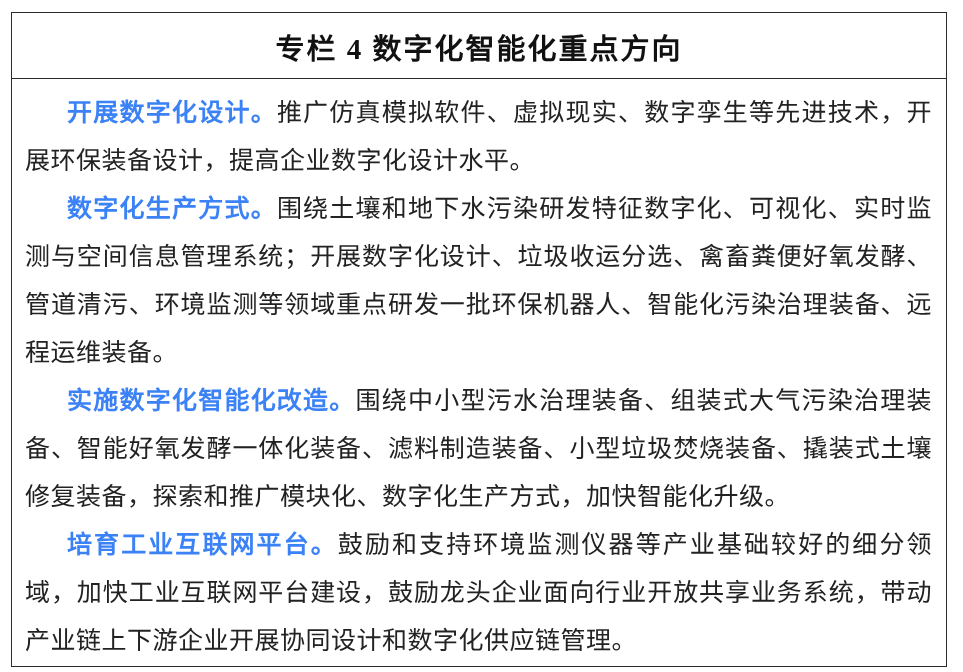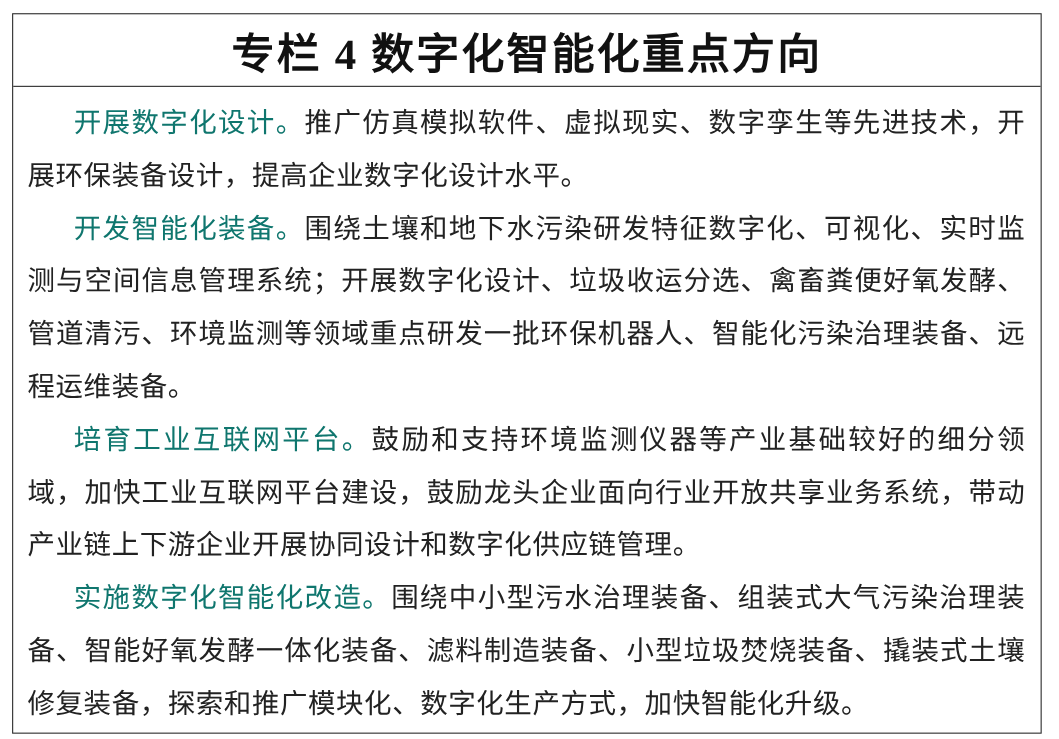--- a/index.html
+++ b/index.html
@@ -26,58 +26,58 @@
     box-sizing: border-box;
     background: #ffffff;
   }
   .panel-title {
     height: 66px;
     border-bottom: 1.5px solid #2b2b2b;
     box-sizing: border-box;
     display: flex;
     align-items: center;
     justify-content: center;
-    font-size: 39px;
+    font-size: 29px;
     font-weight: bold;
     letter-spacing: 2px;
     color: #111111;
   }
   .panel-body {
     padding: 10px 14px 6px 13px;
     box-sizing: border-box;
   }
   .para {
     margin: 0;
     font-size: 25px;
     line-height: 48px;
     text-indent: 42px;
     text-align: justify;
     text-align-last: left;
     text-justify: inter-character;
     letter-spacing: 0.5px;
     color: #222222;
   }
   .para .lead {
-    font-weight: normal;
-    color: #0f766e;
+    font-weight: bold;
+    color: #3b82f6;
   }
 </style>
 </head>
 <body>
 
 <div class="page">
   <div class="panel">
 
     <div class="panel-title">专栏 4 数字化智能化重点方向</div>
 
     <div class="panel-body">
 
       <p class="para"><span class="lead">开展数字化设计。</span><span>推广仿真模拟软件、虚拟现实、数字孪生等先进技术，开展环保装备设计，提高企业数字化设计水平。</span></p>
 
-      <p class="para"><span class="lead">开发智能化装备。</span><span>围绕土壤和地下水污染研发特征数字化、可视化、实时监测与空间信息管理系统；开展数字化设计、垃圾收运分选、禽畜粪便好氧发酵、管道清污、环境监测等领域重点研发一批环保机器人、智能化污染治理装备、远程运维装备。</span></p>
+      <p class="para"><span class="lead">数字化生产方式。</span><span>围绕土壤和地下水污染研发特征数字化、可视化、实时监测与空间信息管理系统；开展数字化设计、垃圾收运分选、禽畜粪便好氧发酵、管道清污、环境监测等领域重点研发一批环保机器人、智能化污染治理装备、远程运维装备。</span></p>
+
+      <p class="para"><span class="lead">实施数字化智能化改造。</span><span>围绕中小型污水治理装备、组装式大气污染治理装备、智能好氧发酵一体化装备、滤料制造装备、小型垃圾焚烧装备、撬装式土壤修复装备，探索和推广模块化、数字化生产方式，加快智能化升级。</span></p>
 
       <p class="para"><span class="lead">培育工业互联网平台。</span><span>鼓励和支持环境监测仪器等产业基础较好的细分领域，加快工业互联网平台建设，鼓励龙头企业面向行业开放共享业务系统，带动产业链上下游企业开展协同设计和数字化供应链管理。</span></p>
-
-      <p class="para"><span class="lead">实施数字化智能化改造。</span><span>围绕中小型污水治理装备、组装式大气污染治理装备、智能好氧发酵一体化装备、滤料制造装备、小型垃圾焚烧装备、撬装式土壤修复装备，探索和推广模块化、数字化生产方式，加快智能化升级。</span></p>
 
     </div>
   </div>
 </div>
 
 </body></html>

